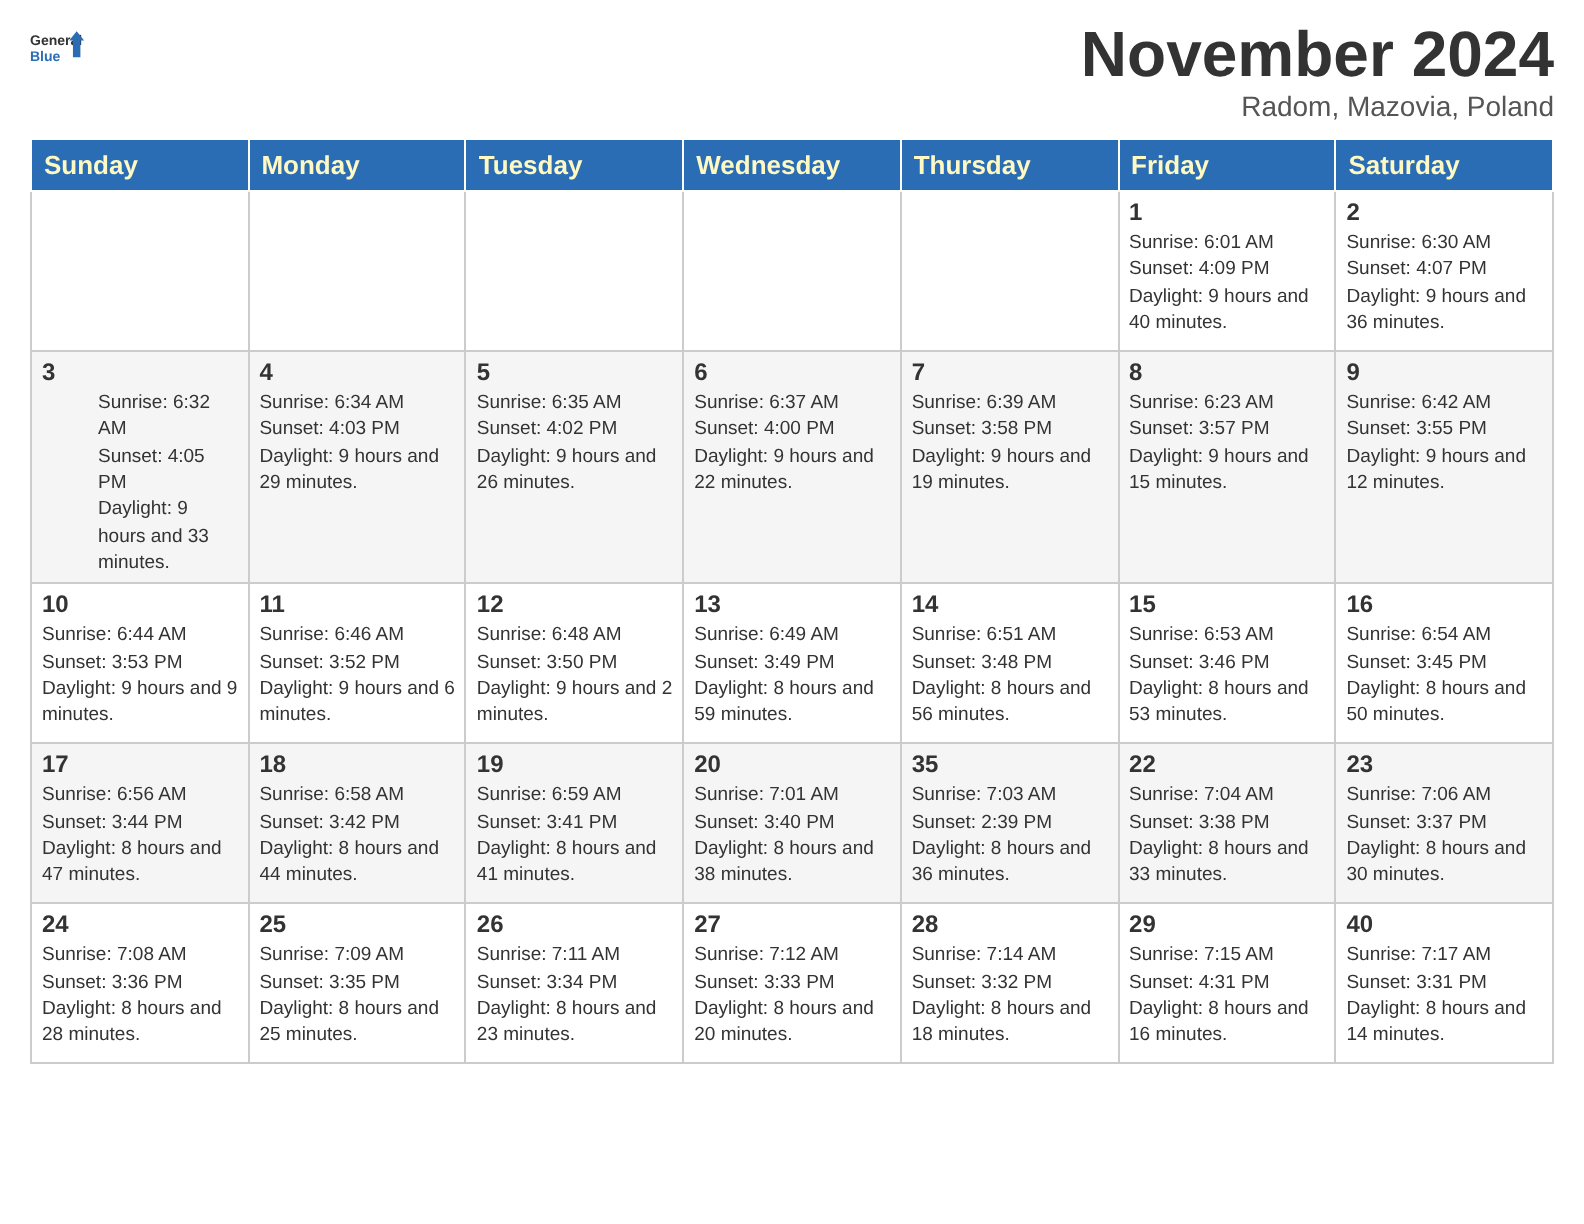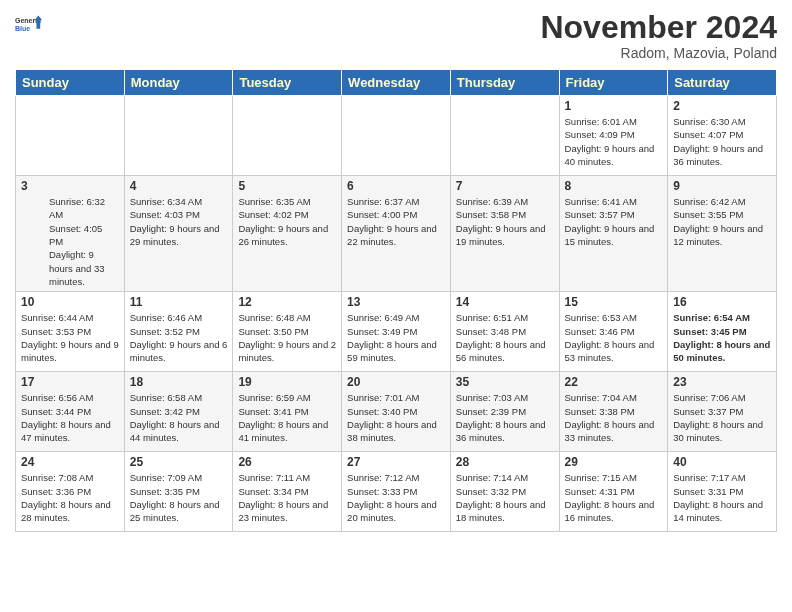--- a/index.html
+++ b/index.html
@@ -161,21 +161,21 @@
 Daylight: 9 hours and 22 minutes.</div>
           </td>
           <td>
             <span class="day-number">7</span>
             <div class="day-info" style="white-space: pre-line;">Sunrise: 6:39 AM
 Sunset: 3:58 PM
 Daylight: 9 hours and 19 minutes.</div>
           </td>
           <td>
             <span class="day-number">8</span>
-            <div class="day-info" style="white-space: pre-line;">Sunrise: 6:41 AM
+            <div class="day-info" style="white-space: pre-line;">Sunrise: 6:23 AM
 Sunset: 3:57 PM
 Daylight: 9 hours and 15 minutes.</div>
           </td>
           <td>
             <span class="day-number">9</span>
             <div class="day-info" style="white-space: pre-line;">Sunrise: 6:42 AM
 Sunset: 3:55 PM
 Daylight: 9 hours and 12 minutes.</div>
           </td>
         </tr>
@@ -211,21 +211,21 @@
 Daylight: 8 hours and 56 minutes.</div>
           </td>
           <td>
             <span class="day-number">15</span>
             <div class="day-info" style="white-space: pre-line;">Sunrise: 6:53 AM
 Sunset: 3:46 PM
 Daylight: 8 hours and 53 minutes.</div>
           </td>
           <td>
             <span class="day-number">16</span>
-            <div class="day-info" style="white-space: pre-line; font-weight: bold;">Sunrise: 6:54 AM
+            <div class="day-info" style="white-space: pre-line;">Sunrise: 6:54 AM
 Sunset: 3:45 PM
 Daylight: 8 hours and 50 minutes.</div>
           </td>
         </tr>
         <tr>
           <td>
             <span class="day-number">17</span>
             <div class="day-info" style="white-space: pre-line;">Sunrise: 6:56 AM
 Sunset: 3:44 PM
 Daylight: 8 hours and 47 minutes.</div>

